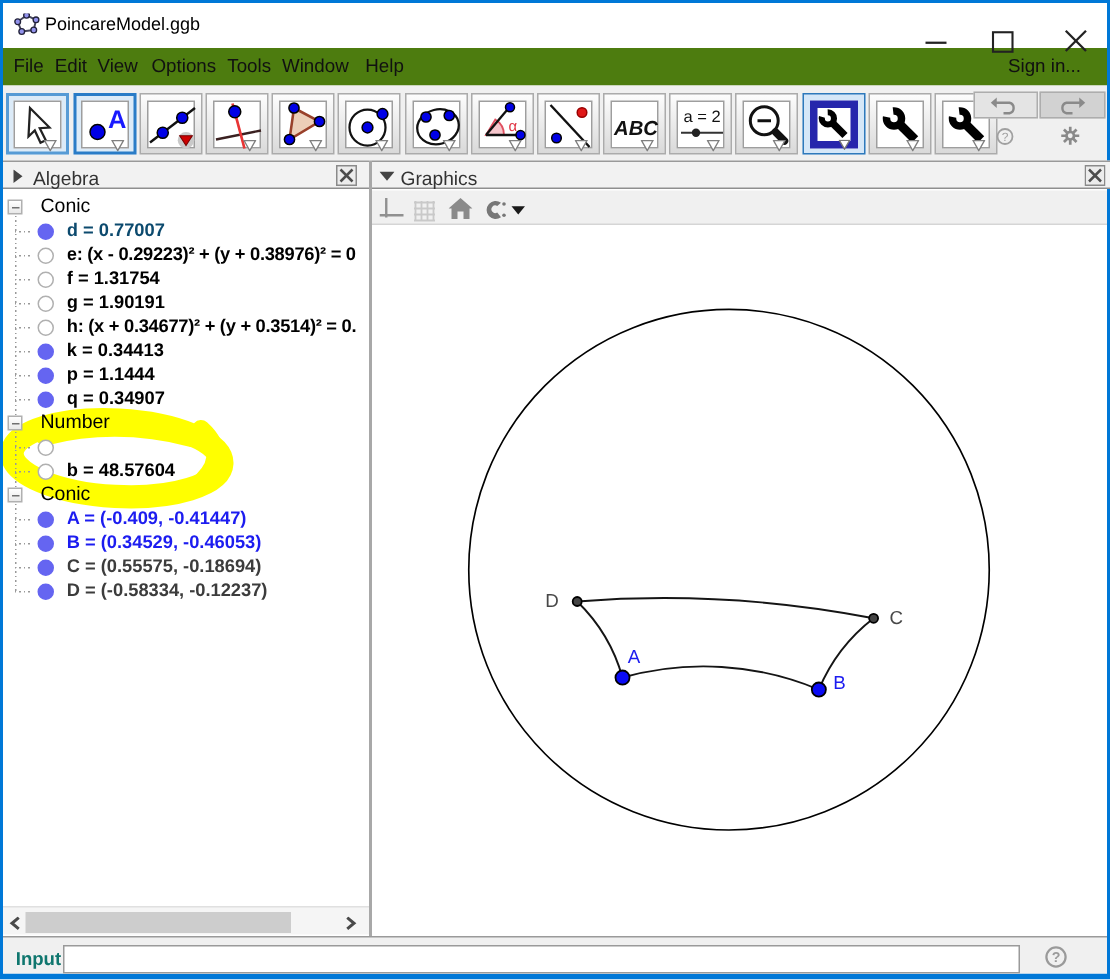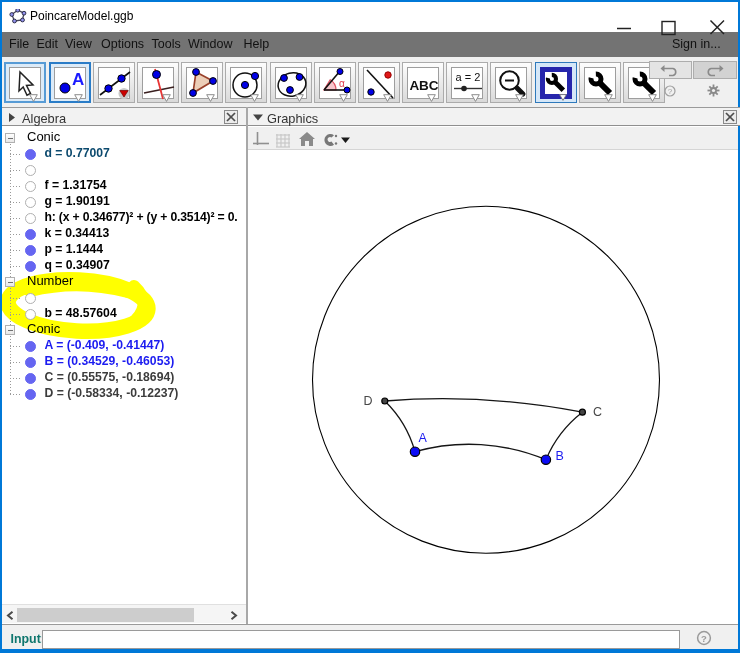--- a/index.html
+++ b/index.html
@@ -5,21 +5,21 @@
 * { margin:0; padding:0; box-sizing:border-box; }
 html,body { width:740px; height:653px; overflow:hidden; }
 body { font-family:"Liberation Sans", sans-serif; position:relative; background:#fff; }
 .win { position:absolute; left:0; top:0; width:740px; height:653px;
   border:2px solid #0078d7; border-bottom-width:4px; background:#fff; }
 .abs { position:absolute; }
 
 .titlebar { position:absolute; left:0; top:0; width:736px; height:30px; background:#fff; }
 .title-text { position:absolute; left:28px; top:6.5px; font-size:12px; color:#000; }
 
-.menubar { position:absolute; left:0; top:30px; width:736px; height:25px; background:#737373; }
+.menubar { position:absolute; left:0; top:30px; width:736px; height:25px; background:#4d7c0f; }
 .menubar span { position:absolute; top:5px; font-size:12.5px; color:#111; }
 
 .toolbar { position:absolute; left:0; top:55px; width:736px; height:50px; background:#f0f0f0; }
 .tbtn { position:absolute; top:5px; width:42px; height:41px;
   background:linear-gradient(#fdfdfd,#d9d9d9); border:1px solid #ababab; }
 .tbtn .inner { position:absolute; left:4px; top:4px; width:32px; height:32px;
   background:#fff; border:1px solid #9e9e9e; }
 .tbtn.hl { background:#dcebf8; border:2px solid #579bd5; }
 .tbtn.hl .inner { left:3px; top:3px; }
 .tbtn.hl2 { background:#dcebf8; border:2px solid #2a7cc7; }
@@ -168,21 +168,21 @@
       </div>
       <div class="tbtn " style="left: 355.89px;">
         <div class="inner"><svg width="32" height="32" viewBox="0 0 32 32">
             <line x1="3" y1="2" x2="29" y2="30" stroke="#111" stroke-width="1.6"></line>
             <circle cx="24" cy="7" r="3.2" fill="#e01818" stroke="#900"></circle>
             <circle cx="7" cy="24" r="3.2" fill="#0000e6" stroke="#000"></circle>
           </svg><div style="position: absolute; right: 1px; bottom: 1px; width: 10px; height: 9px;"><svg width="9" height="8" viewBox="0 0 9 8">
               <polygon points="0.7,0.7 8.3,0.7 4.5,7.4" fill="#fff" stroke="#808080" stroke-width="0.9"></polygon>
             </svg></div></div>
       </div>
-      <div class="tbtn " style="left: 400.07px;">
+      <div class="tbtn " style="left: 400.07px; font-style: italic;">
         <div class="inner"><svg width="32" height="32" viewBox="0 0 32 32">
             <text x="16" y="22" font-size="13.5" font-weight="bold" fill="#111" text-anchor="middle" font-family="Liberation Sans">ABC</text>
           </svg><div style="position: absolute; right: 1px; bottom: 1px; width: 10px; height: 9px;"><svg width="9" height="8" viewBox="0 0 9 8">
               <polygon points="0.7,0.7 8.3,0.7 4.5,7.4" fill="#fff" stroke="#808080" stroke-width="0.9"></polygon>
             </svg></div></div>
       </div>
       <div class="tbtn " style="left: 444.25px;">
         <div class="inner"><svg width="32" height="32" viewBox="0 0 32 32">
             <text x="16" y="13" font-size="11" fill="#111" text-anchor="middle" font-family="Liberation Sans">a = 2</text>
             <line x1="2" y1="20.5" x2="30" y2="20.5" stroke="#333" stroke-width="1.4"></line>
@@ -287,20 +287,21 @@
   </g>
       </svg>
       <div style="position:absolute;left:7.5px;top:16px;width:1px;height:250px;background-image:repeating-linear-gradient(#999 0 1px,transparent 1px 3px)"></div>
       <div class="mbox" style="top:5px"></div>
       <div class="shead" style="top:0.5px">Conic</div>
       <div style="position:absolute;left:7.5px;top:26px;width:12px;height:1px;background-image:repeating-linear-gradient(90deg,#999 0 1px,transparent 1px 3px)"></div>
       <div class="circ fill" style="left:23px;top:20.5px"></div>
       <div class="row" style="left:42.5px;top:16.5px;color:#0c4a6e">d = 0.77007</div>
       <div style="position:absolute;left:7.5px;top:42px;width:12px;height:1px;background-image:repeating-linear-gradient(90deg,#999 0 1px,transparent 1px 3px)"></div>
       <div class="circ holo" style="left:23px;top:36.5px"></div>
+      <div class="row" style="left:42.5px;top:32.5px;color:#000;letter-spacing:-0.18px">e: (x - 0.29223)² + (y + 0.38976)² = 0</div>
       <div style="position:absolute;left:7.5px;top:58px;width:12px;height:1px;background-image:repeating-linear-gradient(90deg,#999 0 1px,transparent 1px 3px)"></div>
       <div class="circ holo" style="left:23px;top:52.5px"></div>
       <div class="row" style="left:42.5px;top:48.5px;color:#000">f = 1.31754</div>
       <div style="position:absolute;left:7.5px;top:74px;width:12px;height:1px;background-image:repeating-linear-gradient(90deg,#999 0 1px,transparent 1px 3px)"></div>
       <div class="circ holo" style="left:23px;top:68.5px"></div>
       <div class="row" style="left:42.5px;top:64.5px;color:#000">g = 1.90191</div>
       <div style="position:absolute;left:7.5px;top:90px;width:12px;height:1px;background-image:repeating-linear-gradient(90deg,#999 0 1px,transparent 1px 3px)"></div>
       <div class="circ holo" style="left:23px;top:84.5px"></div>
       <div class="row" style="left:42.5px;top:80.5px;color:#000;letter-spacing:-0.18px">h: (x + 0.34677)² + (y + 0.3514)² = 0.</div>
       <div style="position:absolute;left:7.5px;top:106px;width:12px;height:1px;background-image:repeating-linear-gradient(90deg,#999 0 1px,transparent 1px 3px)"></div>

